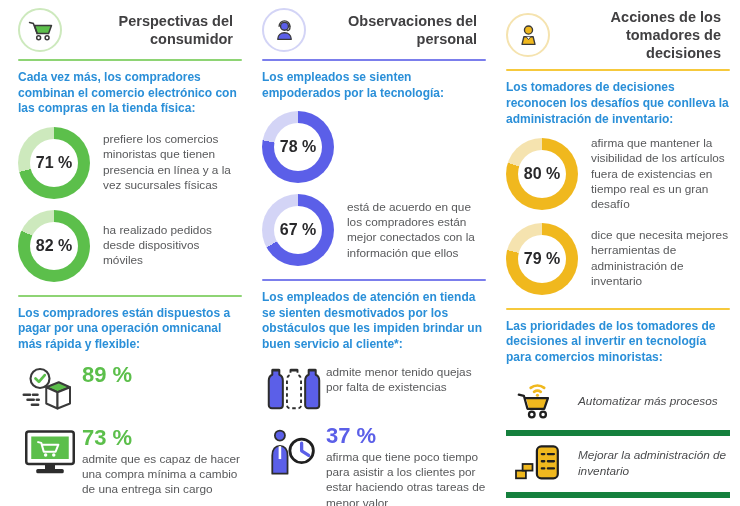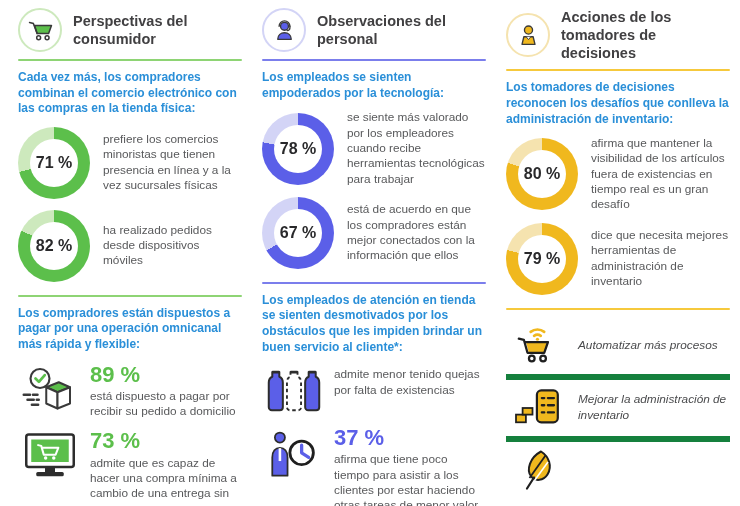--- a/index.html
+++ b/index.html
@@ -1,32 +1,32 @@
 <!DOCTYPE html>
 <html><head>
 <meta charset="utf-8">
 <style>
   html,body{margin:0;padding:0;background:#fff;}
   body{width:740px;height:506px;overflow:hidden;font-family:"Liberation Sans",sans-serif;}
   .wrap{display:flex;gap:20px;padding:8px 10px 0 18px;box-sizing:border-box;width:740px;}
   .col{width:224px;flex:0 0 224px;}
   .col-head{display:flex;align-items:center;}
   .icon-circle{width:44px;height:44px;border-radius:50%;border:2px solid var(--ring);display:flex;align-items:center;justify-content:center;flex:0 0 44px;box-sizing:border-box;background:#fff;}
-  .col-title{font-size:14.5px;font-weight:bold;color:#414042;line-height:1.25;margin:0 0 0 11px;max-width:160px;}
+  .col-title{font-size:14.5px;font-weight:bold;color:#414042;line-height:1.25;margin:0 0 0 11px;max-width:160px;text-align:right;}
   .rule{height:2px;background:var(--rule);margin-top:7px;border-radius:1px;}
   .rule2{height:2px;background:var(--rule);margin-top:12px;border-radius:1px;}
   .intro{font-size:12px;font-weight:bold;color:#2a8fd8;line-height:1.3;margin:9px 0 0 0;}
   .donut-row{display:flex;align-items:center;margin-top:9px;min-height:74px;}
   .donut{position:relative;width:72px;height:72px;border-radius:50%;flex:0 0 72px;}
   .donut::after{content:"";position:absolute;inset:12px;background:#fff;border-radius:50%;}
   .donut-label{position:absolute;inset:0;display:flex;align-items:center;justify-content:center;font-size:16px;font-weight:bold;color:#29292b;z-index:1;}
   .donut-text{font-size:11.8px;color:#58595b;line-height:1.3;margin:0 0 0 13px;}
   .stat{display:flex;align-items:flex-start;margin-top:10px;}
   .stat-icon{flex:0 0 64px;display:flex;justify-content:center;padding-top:3px;}
-  .stat-body{margin-left:8px;}
+  .stat-body{margin-left:0;}
   .stat-value{font-size:22px;font-weight:bold;color:var(--accent);line-height:1.1;}
   .stat-text{font-size:11.8px;color:#58595b;line-height:1.3;margin-top:2px;}
   .prio{display:flex;align-items:center;min-height:52px;padding:2px 0;font-style:italic;}
   .prio + .prio{border-top:6px solid #15803d;}
   .prio-icon{flex:0 0 64px;display:flex;justify-content:center;}
   .prio-text{font-size:11.8px;color:#4a4b4d;line-height:1.3;margin-left:8px;}
   .prio-list{margin-top:8px;}
   svg{display:block;}
 </style>
 </head>
@@ -71,21 +71,20 @@
           <path d="M2 23h11M5 27h9M8.5 31h6" stroke="#3a3a3a" stroke-width="2" stroke-linecap="round" stroke-dasharray="5 2.4"></path>
           <polygon points="20,17 30,13 39,17 29,21" fill="var(--accent)" stroke="#3a3a3a" stroke-width="1.6" stroke-linejoin="round"></polygon>
           <polygon points="20,17 29,21 29,34 20,30" fill="#fff" stroke="#3a3a3a" stroke-width="1.6" stroke-linejoin="round"></polygon>
           <polygon points="29,21 39,17 39,30 29,34" fill="#fff" stroke="#3a3a3a" stroke-width="1.6" stroke-linejoin="round"></polygon>
           <circle cx="15" cy="10" r="7.6" fill="#fff" stroke="#3a3a3a" stroke-width="1.7"></circle>
           <path d="M11.4 10l2.7 2.7 4.7-5.4" fill="none" stroke="var(--accent)" stroke-width="2.2" stroke-linecap="round" stroke-linejoin="round"></path>
         </svg>
       </div>
       <div class="stat-body">
         <div class="stat-value">89 %</div>
-        <div class="stat-text">está dispuesto a pagar por recibir su pedido a domicilio</div>
       </div>
     </div>
 
     <div class="stat">
       <div class="stat-icon">
         <svg width="58" height="50" viewBox="0 0 46 40">
           <rect x="4" y="2" width="38" height="26" rx="2" fill="#fff" stroke="#2d2d2d" stroke-width="2"></rect>
           <rect x="8" y="6" width="30" height="18" fill="var(--accent)"></rect>
           <path d="M13.5 10.5l2.5.6 2 7h9.5l2.2-5.6H17" fill="none" stroke="#fff" stroke-width="1.6" stroke-linecap="round" stroke-linejoin="round"></path>
           <circle cx="19.5" cy="20.8" r="1.4" fill="#fff"></circle>
@@ -113,21 +112,20 @@
       </div>
       <h2 class="col-title">Observaciones del personal</h2>
     </header>
     <div class="rule"></div>
     <p class="intro">Los empleados se sienten empoderados por la tecnología:</p>
 
     <div class="donut-row">
       <div class="donut" style="background: conic-gradient(rgb(91, 95, 232) 0deg, rgb(91, 95, 232) 78%, rgb(211, 212, 246) 0deg);">
         <span class="donut-label">78 %</span>
       </div>
-      <p class="donut-text">se siente más valorado por los empleadores cuando recibe herramientas tecnológicas para trabajar</p>
     </div>
     <div class="donut-row">
       <div class="donut" style="background: conic-gradient(rgb(91, 95, 232) 0deg, rgb(91, 95, 232) 67%, rgb(211, 212, 246) 0deg);">
         <span class="donut-label">67 %</span>
       </div>
       <p class="donut-text">está de acuerdo en que los compradores están mejor conectados con la información que ellos</p>
     </div>
 
     <div class="rule2"></div>
     <p class="intro">Los empleados de atención en tienda se sienten desmotivados por los obstáculos que les impiden brindar un buen servicio al cliente*:</p>
@@ -184,20 +182,21 @@
       <p class="donut-text">afirma que mantener la visibilidad de los artículos fuera de existencias en tiempo real es un gran desafío</p>
     </div>
     <div class="donut-row">
       <div class="donut" style="background: conic-gradient(rgb(240, 184, 30) 0deg, rgb(240, 184, 30) 79%, rgb(245, 227, 175) 0deg);">
         <span class="donut-label">79 %</span>
       </div>
       <p class="donut-text">dice que necesita mejores herramientas de administración de inventario</p>
     </div>
 
     <div class="rule2"></div>
+    <p class="intro">Las prioridades de los tomadores de decisiones al invertir en tecnología para comercios minoristas:</p>
 
     <div class="prio-list">
       <div class="prio">
         <div class="prio-icon">
           <svg width="52" height="46" viewBox="0 0 46 40">
             <path d="M16.5 7.5a9.5 9.5 0 0 1 12 0" fill="none" stroke="var(--accent)" stroke-width="2.3" stroke-linecap="round"></path>
             <path d="M19.5 11a5.3 5.3 0 0 1 6 0" fill="none" stroke="var(--accent)" stroke-width="2.3" stroke-linecap="round"></path>
             <circle cx="22.5" cy="14" r="1.4" fill="var(--accent)"></circle>
             <polygon points="12.5,17 31.5,17 29,25.5 14.8,25.5" fill="var(--accent)"></polygon>
             <path d="M6 13.5l4.5 1 3.2 11.5H28.5l3.3-9.5H12" fill="none" stroke="#1f1f1f" stroke-width="2" stroke-linecap="round" stroke-linejoin="round"></path>

